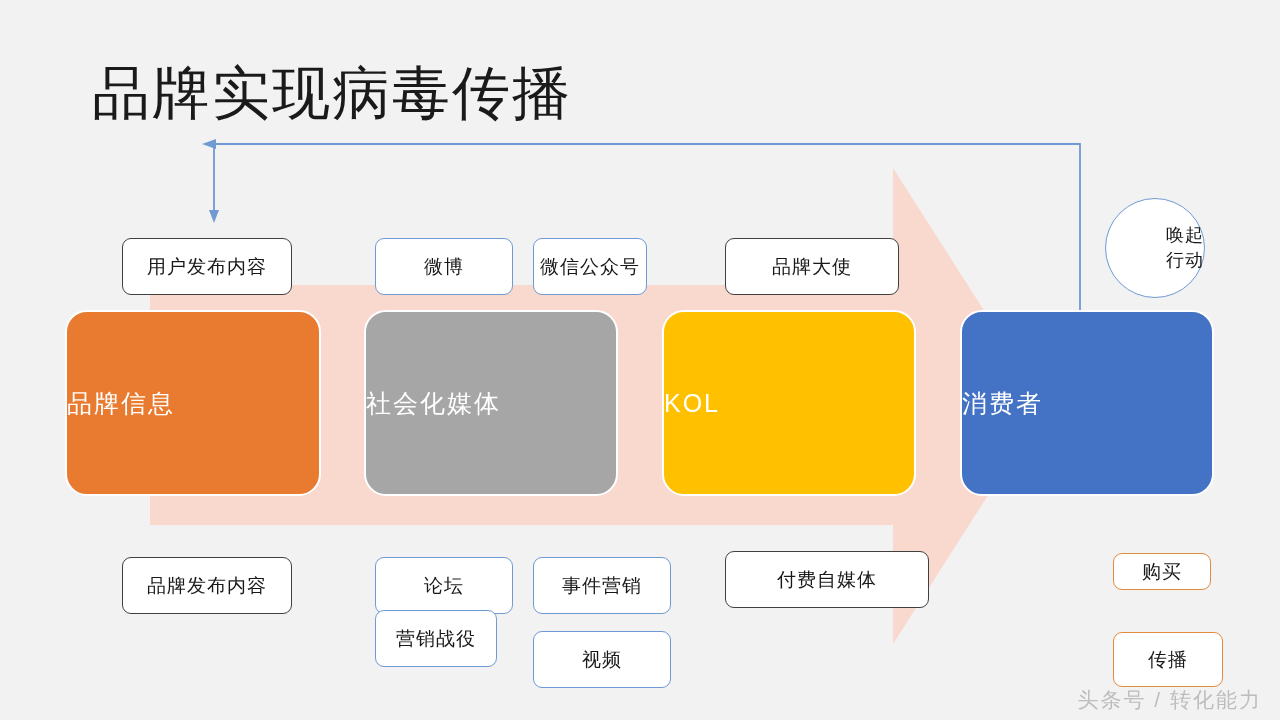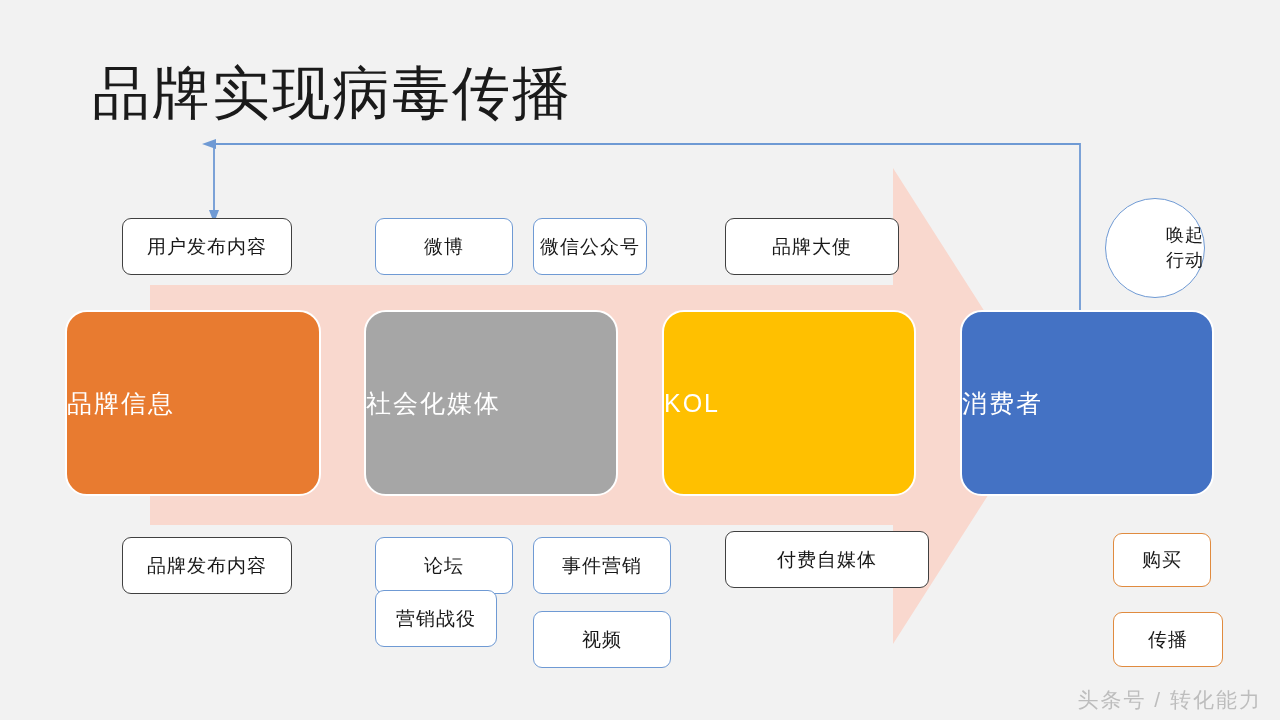--- a/index.html
+++ b/index.html
@@ -59,20 +59,21 @@
     background: #ffffff;
     border: 1.4px solid #404040;
     border-radius: 9px;
     display: flex;
     align-items: center;
     justify-content: center;
     font-size: 19px;
     color: #181818;
     letter-spacing: 1px;
     white-space: nowrap;
+    margin-top: 20px;
   }
   .pill.blue-edge { border-color: #6f9ad4; }
   .pill.orange-edge { border-color: #e08b3f; }
 
   
   .stage {
     position: absolute;
     box-sizing: border-box;
     border-radius: 22px;
     border: 2.5px solid #ffffff;
@@ -180,21 +181,21 @@
     <span>付费自媒体</span>
   </div>
 
   <div class="pill blue-edge" style="left:375px; top:590px; width:122px; height:57px;">
     <span>营销战役</span>
   </div>
   <div class="pill blue-edge" style="left:533px; top:611px; width:138px; height:57px;">
     <span>视频</span>
   </div>
 
-  <div class="pill orange-edge" style="left:1113px; top:533px; width:98px; height:54px;">
+  <div class="pill orange-edge" style="left:1113px; top:533px; width:98px; height:37px;">
     <span>购买</span>
   </div>
   <div class="pill orange-edge" style="left:1113px; top:612px; width:110px; height:55px;">
     <span>传播</span>
   </div>
 
   <div id="watermark">头条号 / 转化能力</div>
 
 </div>
 

